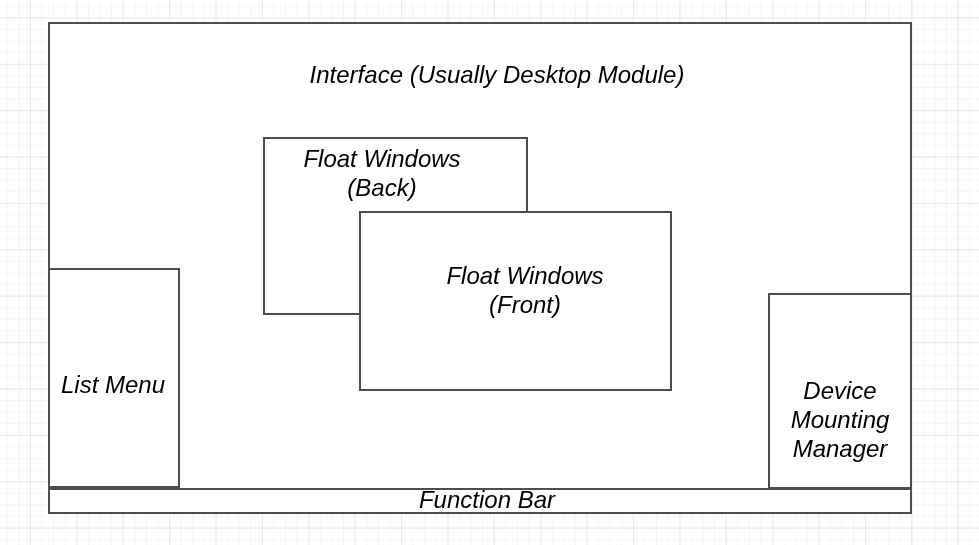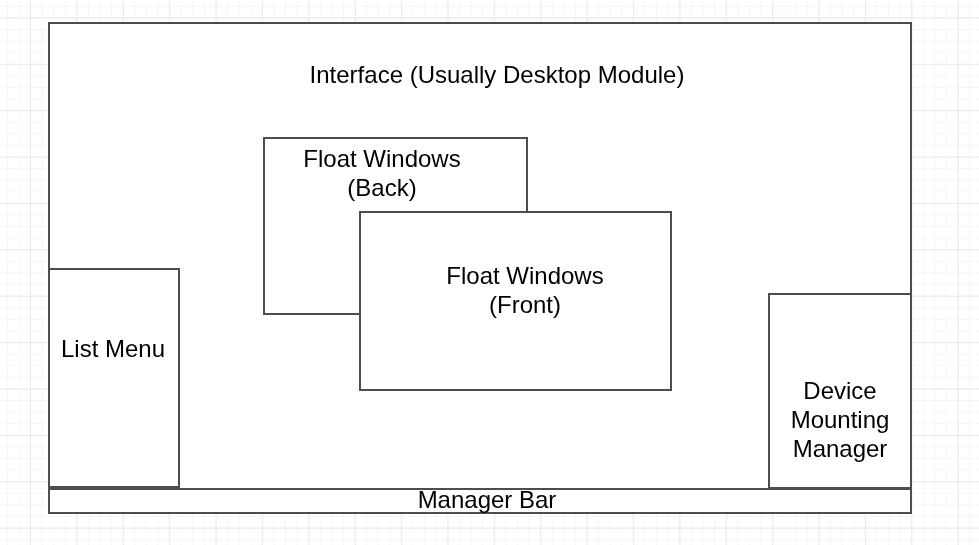--- a/index.html
+++ b/index.html
@@ -17,20 +17,21 @@
     width: 979px;
     height: 545px;
     background-color: #ffffff;
     background-image:
       linear-gradient(to right, #e9e9e9 1px, transparent 1px),
       linear-gradient(to bottom, #e9e9e9 1px, transparent 1px),
       linear-gradient(to right, #f5f5f5 1px, transparent 1px),
       linear-gradient(to bottom, #f5f5f5 1px, transparent 1px);
     background-size: 46.4px 46.4px, 46.4px 46.4px, 11.6px 11.6px, 11.6px 11.6px;
     background-position: 30px 17.4px, 30px 17.4px, 6.8px 5.8px, 6.8px 5.8px;
+    font-style: italic;
   }
   .node {
     position: absolute;
     box-sizing: border-box;
     border: 2px solid #4d4d4d;
     background: #ffffff;
   }
   .lbl {
     position: absolute;
     transform: translateX(-50%);
@@ -46,21 +47,21 @@
   .box-interface    { left: 48px;  top: 22px;  width: 864px; height: 492px; z-index: 1; }
   .box-float-back   { left: 263px; top: 137px; width: 265px; height: 178px; z-index: 2; }
   .box-float-front  { left: 359px; top: 211px; width: 313px; height: 180px; z-index: 3; }
   .box-list-menu    { left: 48px;  top: 268px; width: 132px; height: 220px; z-index: 4; }
   .box-dmm          { left: 768px; top: 293px; width: 144px; height: 196px; z-index: 4; }
   .box-function-bar { left: 48px;  top: 488px; width: 864px; height: 26px;  z-index: 5; }
   
   .lbl-interface    { left: 497px; top: 60px;  }
   .lbl-float-back   { left: 382px; top: 144px; }
   .lbl-float-front  { left: 525px; top: 261px; }
-  .lbl-list-menu    { left: 113px; top: 334px; }
+  .lbl-list-menu    { left: 113px; top: 370px; }
   .lbl-dmm          { left: 840px; top: 347px; margin-top: 29px; }
   .lbl-function-bar { left: 487px; top: 485px; }
 </style>
 </head>
 <body>
 
 <div class="canvas">
 
   <div class="node box-interface"></div>
 
@@ -81,15 +82,15 @@
 
   <div class="lbl lbl-float-front">Float Windows
 (Front)</div>
 
   <div class="lbl lbl-list-menu">List Menu</div>
 
   <div class="lbl lbl-dmm">Device
 Mounting
 Manager</div>
 
-  <div class="lbl lbl-function-bar">Manager Bar</div>
+  <div class="lbl lbl-function-bar">Function Bar</div>
 
 </div>
 
 </body></html>

